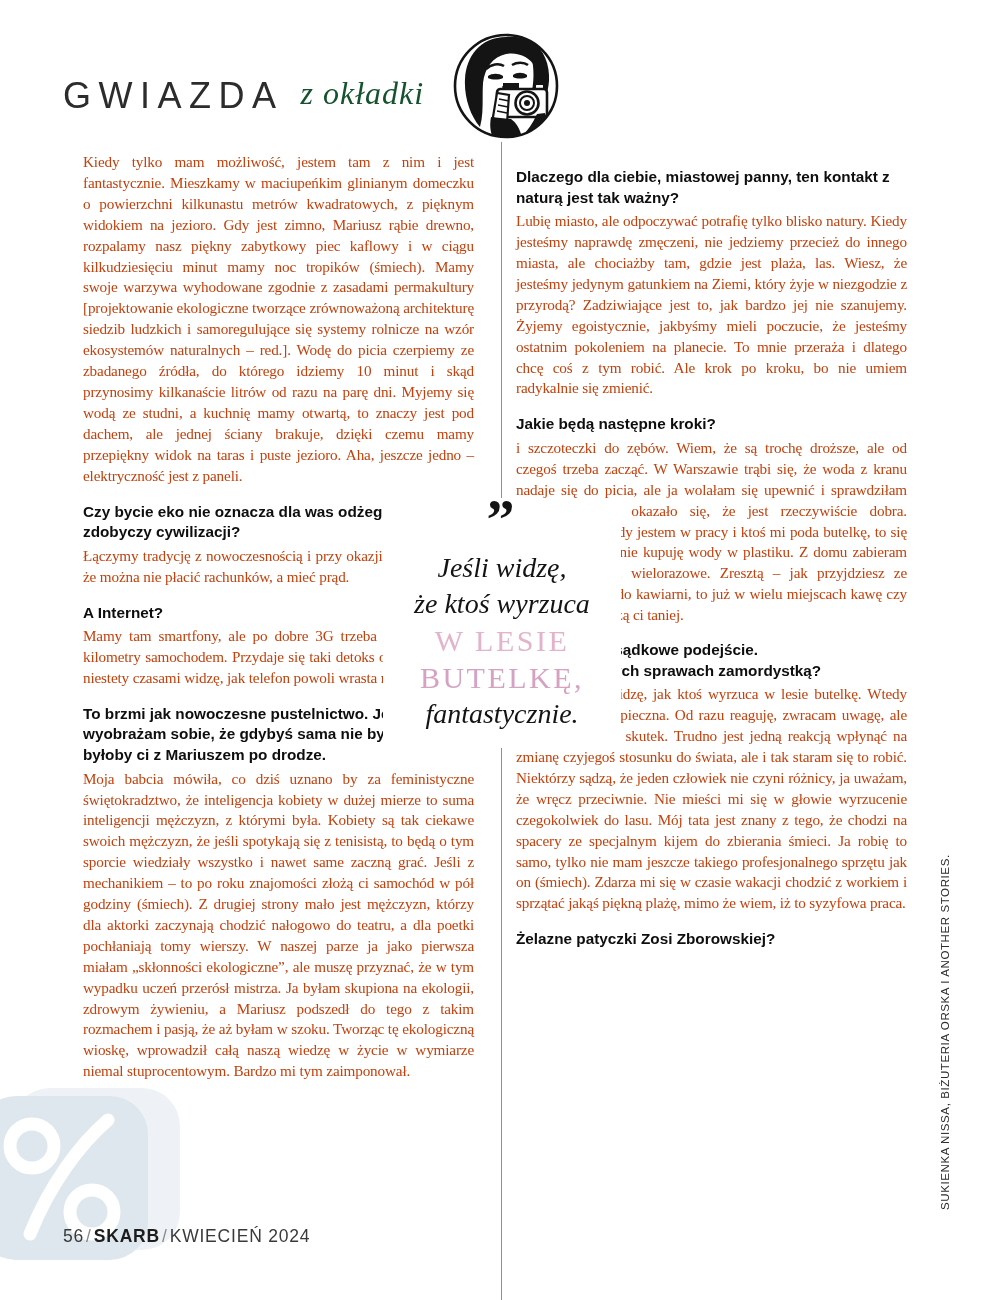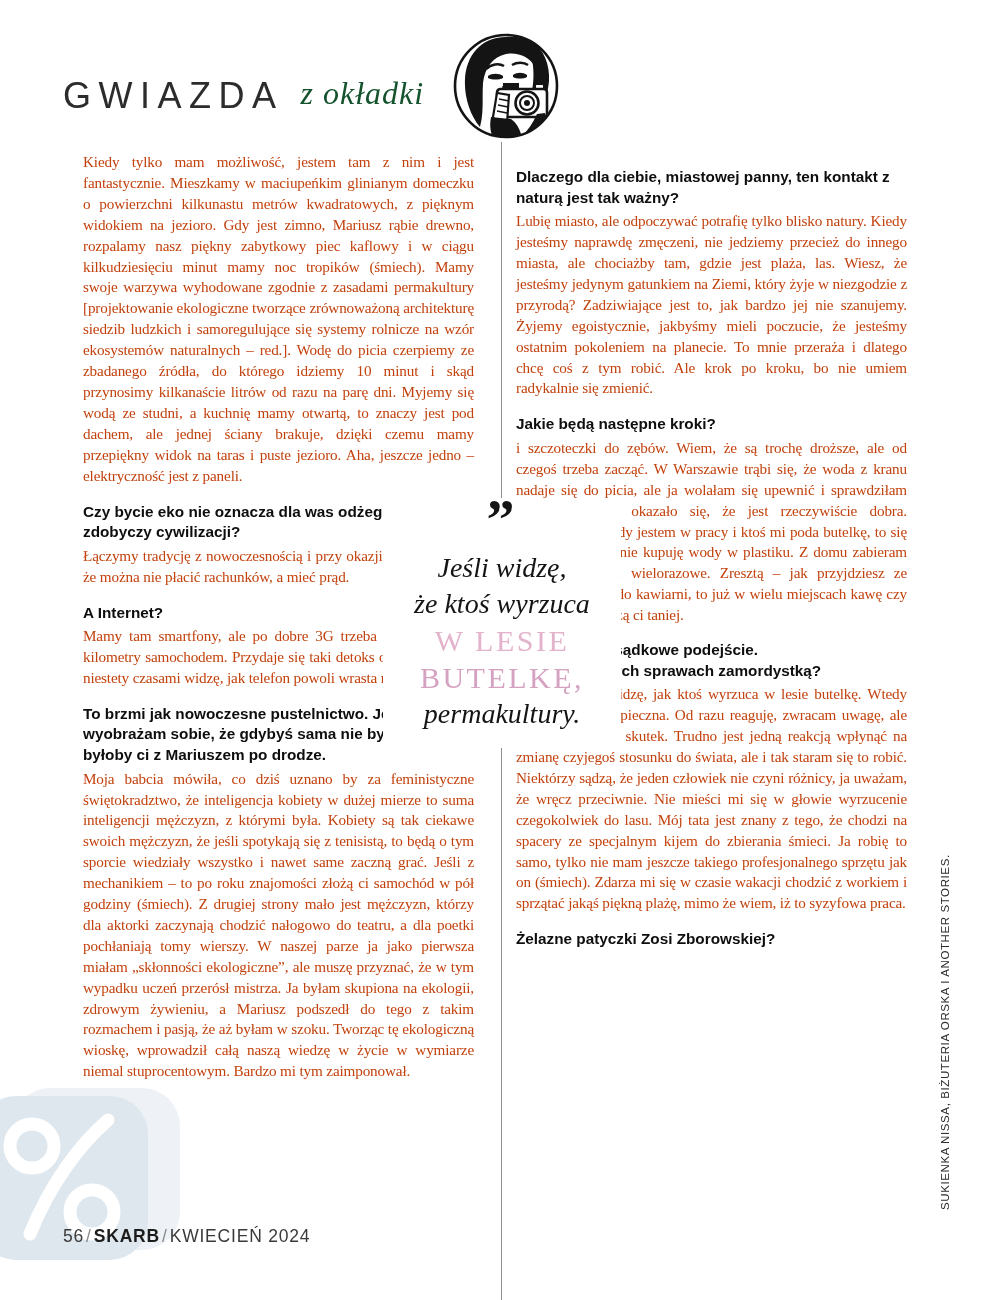--- a/index.html
+++ b/index.html
@@ -130,21 +130,21 @@
     <p class="answer">Nie, chyba że widzę, jak ktoś wyrzuca w lesie butelkę. Wtedy mogę być niebezpieczna. Od razu reaguję, zwracam uwagę, ale to rzadko odnosi skutek. Trudno jest jedną reakcją wpłynąć na zmianę czyjegoś stosunku do świata, ale i tak staram się to robić. Niektórzy sądzą, że jeden człowiek nie czyni różnicy, ja uważam, że wręcz przeciwnie. Nie mieści mi się w głowie wyrzucenie czegokolwiek do lasu. Mój tata jest znany z tego, że chodzi na spacery ze specjalnym kijem do zbierania śmieci. Ja robię to samo, tylko nie mam jeszcze takiego profesjonalnego sprzętu jak on (śmiech). Zdarza mi się w czasie wakacji chodzić z workiem i sprzątać jakąś piękną plażę, mimo że wiem, iż to syzyfowa praca.</p>
     <h3 class="question">Żelazne patyczki Zosi Zborowskiej?</h3>
   </div>
 
   <div class="pull-quote">
     <div class="pq-mark">”</div>
     <div class="pq-line">Jeśli widzę,</div>
     <div class="pq-line">że ktoś wyrzuca</div>
     <div class="pq-line pq-accent a1">W LESIE</div>
     <div class="pq-line pq-accent a2">BUTELKĘ,</div>
-    <div class="pq-line">permakultury.</div>
+    <div class="pq-line">fantastycznie.</div>
   </div>
 
   <div class="side-caption">SUKIENKA NISSA, BIŻUTERIA ORSKA I ANOTHER STORIES.</div>
 
   <div class="footer">
     <span>56</span><span class="sep">/</span><span class="mag">SKARB</span><span class="sep">/</span><span>KWIECIEŃ 2024</span>
   </div>
 
 </div>
 

